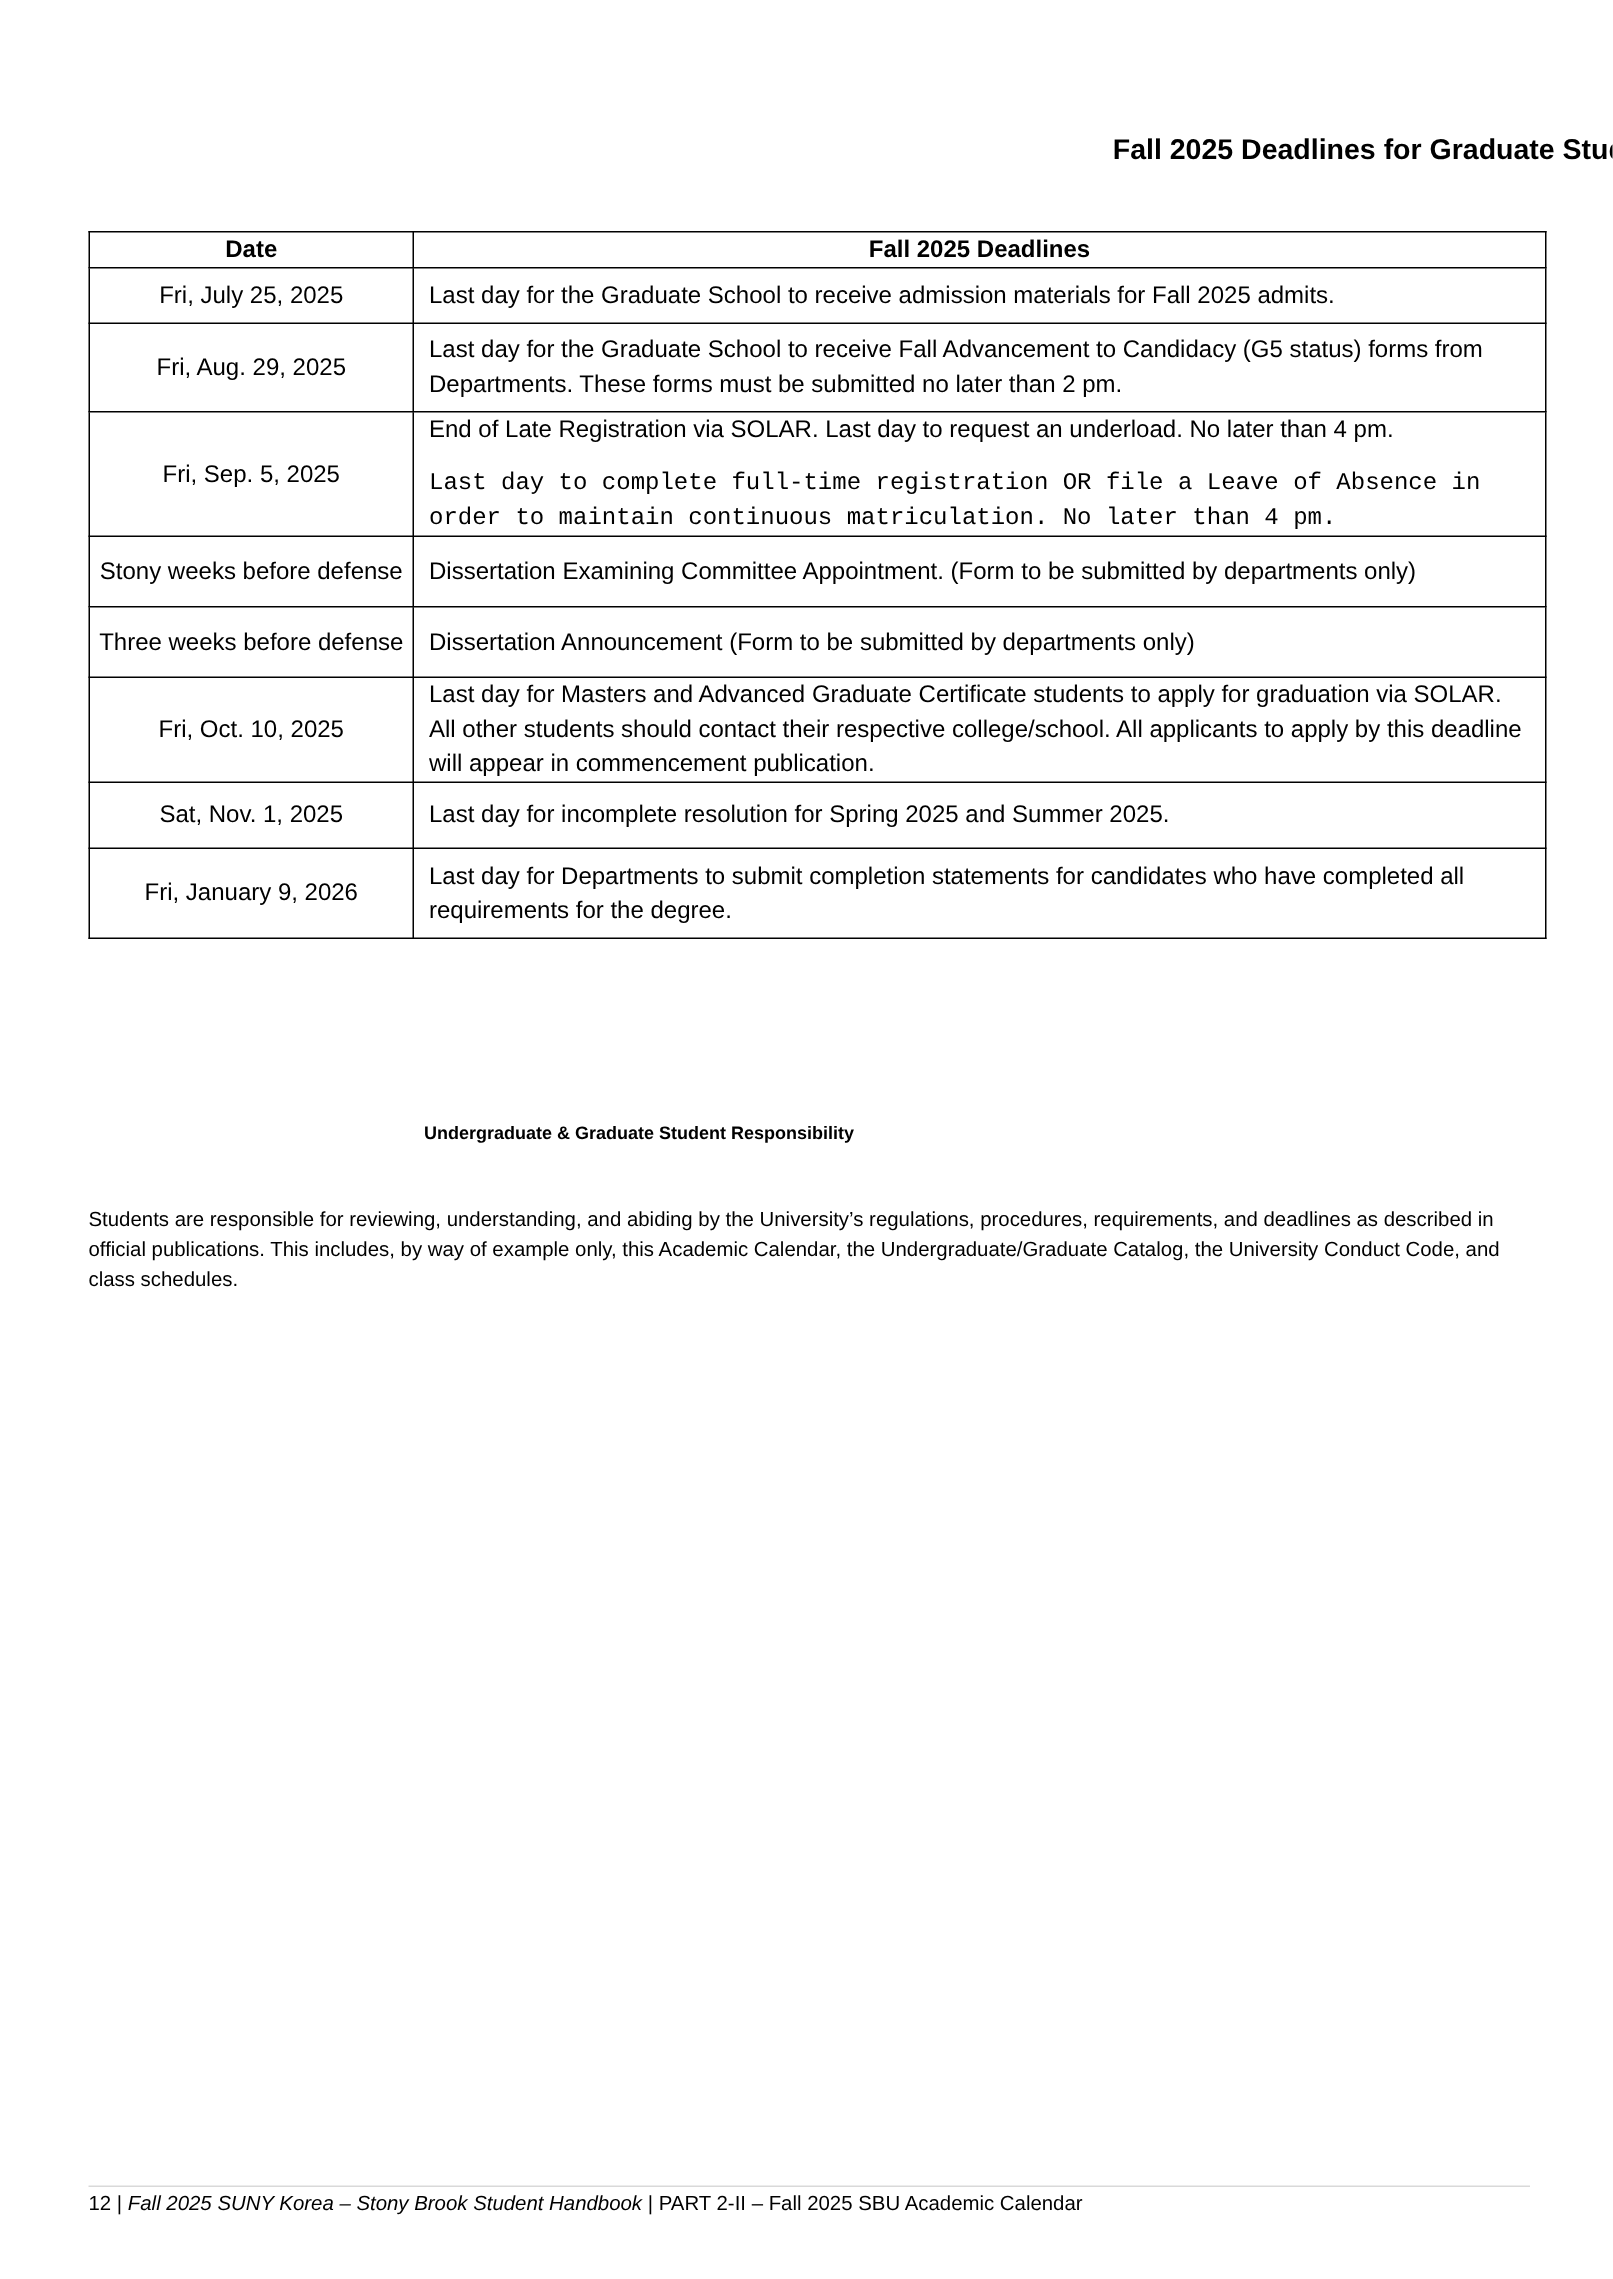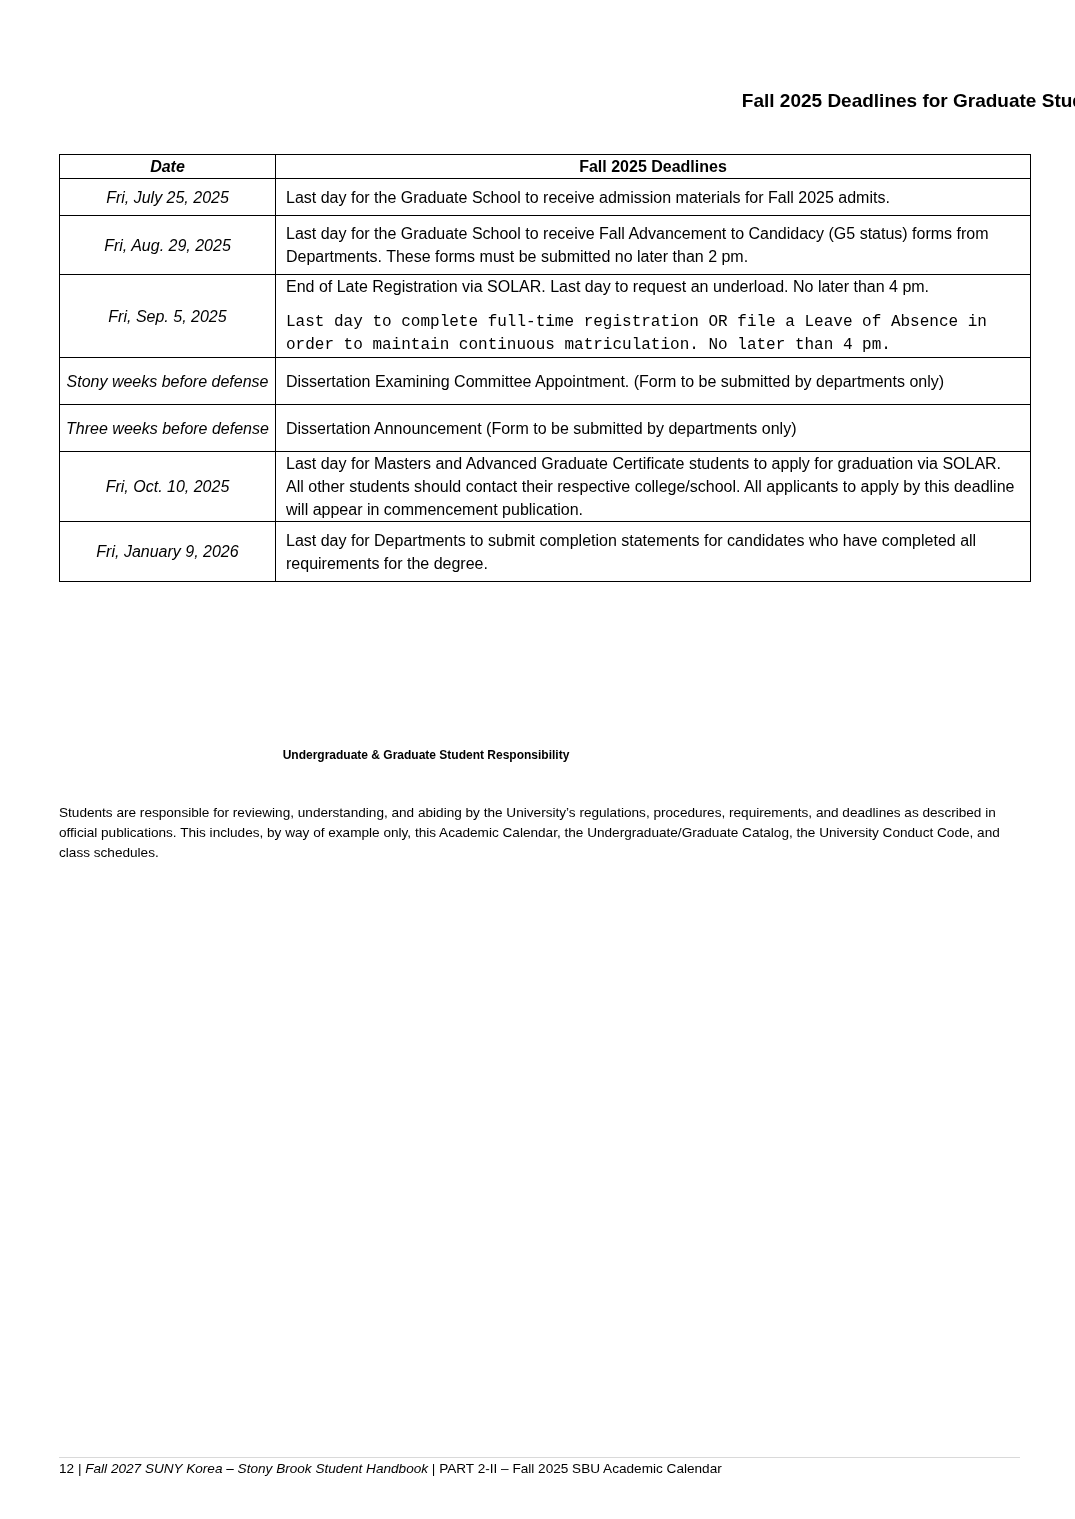--- a/index.html
+++ b/index.html
@@ -14,21 +14,21 @@
     table.deadlines {
       position: absolute; top: 154px; left: 59px; width: 972px;
       border-collapse: collapse; font-size: 16px; line-height: 23px;
     }
     table.deadlines th, table.deadlines td {
       border: 1px solid #000; vertical-align: middle;
     }
     table.deadlines th {
       font-weight: bold; text-align: center; height: 23px; padding: 0;
     }
-    th.col-date, td.date-cell { width: 203px; font-style: italic; }
+    th.col-date, td.date-cell { width: 203px; }
     td.date-cell { text-align: center; padding: 0 6px; }
     td.desc-cell { text-align: left; padding: 5px 10px; }
     td.desc-cell p { margin: 0; }
     td.desc-cell p + p { margin-top: 13px; font-family: Liberation Mono, monospace; }
     tr.r1 td { height: 36px; padding-top:0; padding-bottom:0; }
     tr.r2 td { height: 58px; padding-top:0; padding-bottom:0; }
     tr.r3 td.desc-cell { padding-top: 0px; padding-bottom: 0px; height: 82px; }
     tr.r4 td, tr.r5 td { height: 46px; padding-top:0; padding-bottom:0; }
     tr.r6 td { height: 69px; padding-top:0; padding-bottom:0;margin-top:24px; }
     tr.r7 td { height: 43px; padding-top:0; padding-bottom:0; }
@@ -94,28 +94,34 @@
       <td class="desc-cell">
         <p>Dissertation Announcement (Form to be submitted by departments only)</p>
       </td>
     </tr>
     <tr class="r6">
       <td class="date-cell">Fri, Oct. 10, 2025</td>
       <td class="desc-cell">
         <p>Last day for Masters and Advanced Graduate Certificate students to apply for graduation via SOLAR. All other students should contact their respective college/school. All applicants to apply by this deadline will appear in commencement publication.</p>
       </td>
     </tr>
+    <tr class="r7">
+      <td class="date-cell">Sat, Nov. 1, 2025</td>
+      <td class="desc-cell">
+        <p>Last day for incomplete resolution for Spring 2025 and Summer 2025.</p>
+      </td>
+    </tr>
     <tr class="r9">
       <td class="date-cell">Fri, January 9, 2026</td>
       <td class="desc-cell">
         <p>Last day for Departments to submit completion statements for candidates who have completed all requirements for the degree.</p>
       </td>
     </tr>
   </tbody>
 </table>
 
 <div class="section-heading">Undergraduate &amp; Graduate Student Responsibility</div>
 <p class="section-body">Students are responsible for reviewing, understanding, and abiding by the University’s regulations, procedures, requirements, and deadlines as described in official publications. This includes, by way of example only, this Academic Calendar, the Undergraduate/Graduate Catalog, the University Conduct Code, and class schedules.</p>
 
 <div class="footer-rule"></div>
 <div class="footer">
-  <span>12</span><span> | </span><span class="italic">Fall 2027 SUNY Korea – Stony Brook Student Handbook</span><span> | </span><span>PART 2-II – Fall 2025 SBU Academic Calendar</span>
+  <span>12</span><span> | </span><span class="italic">Fall 2025 SUNY Korea – Stony Brook Student Handbook</span><span> | </span><span>PART 2-II – Fall 2025 SBU Academic Calendar</span>
 </div>
 
 </body></html>

